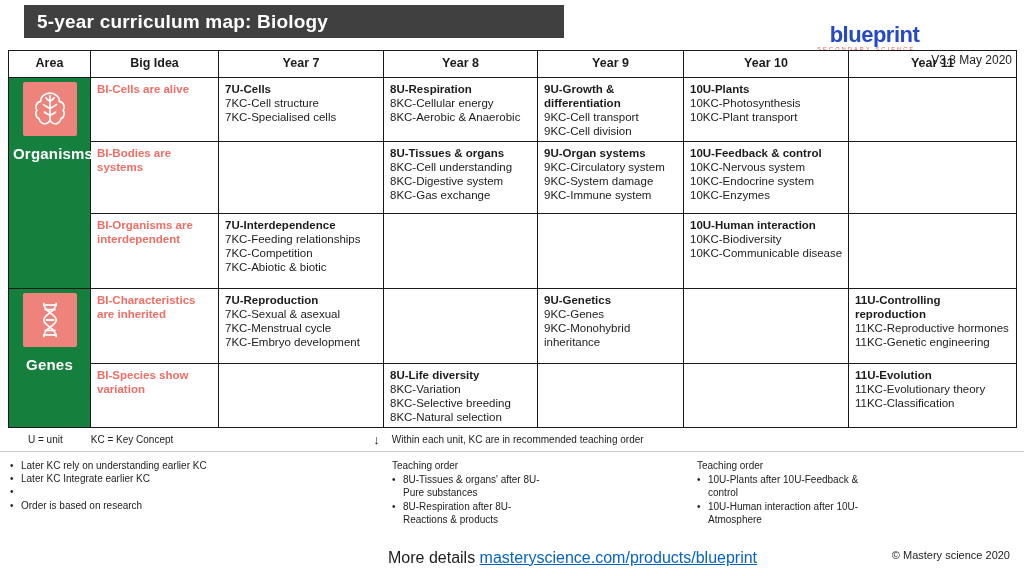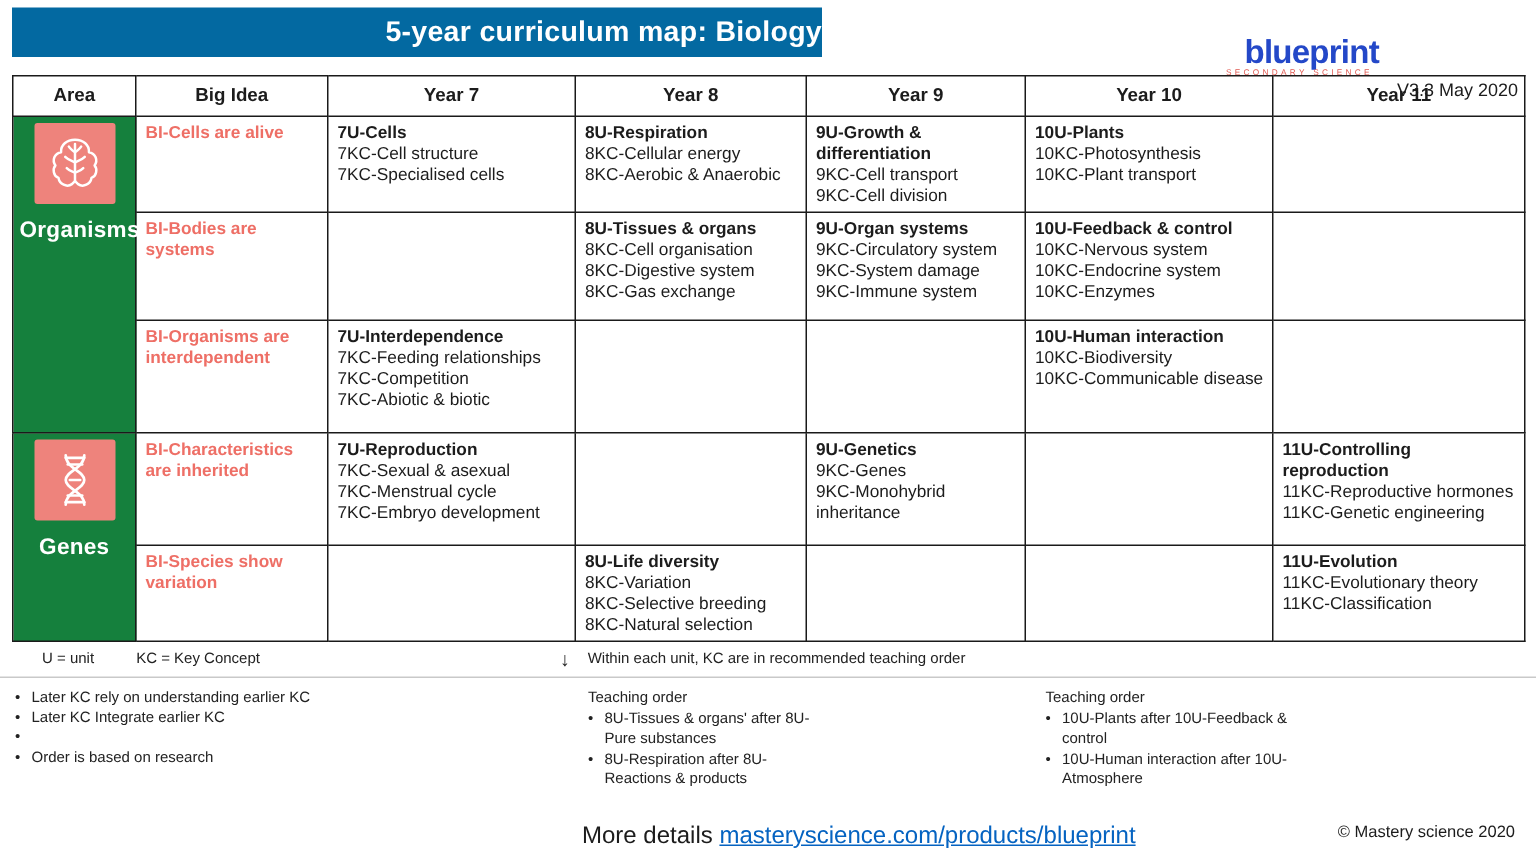--- a/index.html
+++ b/index.html
@@ -4,22 +4,22 @@
 <style>
   html,body{margin:0;padding:0;}
   body{
     width:1024px;height:576px;position:relative;overflow:hidden;
     background:#ffffff;color:#1c1c1c;
     font-family:"Liberation Sans", sans-serif;
     -webkit-font-smoothing:antialiased;
   }
   
   .title-bar{
-    position:absolute;left:8px;top:5px;width:540px;height:33px;
-    background:#0369a1;display:flex;align-items:center;justify-content:flex-end;
+    position:absolute;left:24px;top:5px;width:540px;height:33px;
+    background:#404040;display:flex;align-items:center;
   }
   .title-bar h1{
     margin:0;padding:0 0 0 13px;font-size:19px;font-weight:bold;color:#ffffff;
     letter-spacing:.2px;
   }
   .logo-block{
     position:absolute;right:12px;top:9px;display:flex;align-items:center;gap:12px;
   }
   .logo{
     display:flex;flex-direction:column;align-items:flex-end;line-height:1;
@@ -167,21 +167,21 @@
           <div class="kc-line">10KC-Photosynthesis</div>
           <div class="kc-line">10KC-Plant transport</div>
         </td>
         <td class="unit-cell"></td>
       </tr>
       <tr>
         <td class="big-idea-cell">BI-Bodies are systems</td>
         <td class="unit-cell"></td>
         <td class="unit-cell">
           <div class="unit-title">8U-Tissues &amp; organs</div>
-          <div class="kc-line">8KC-Cell organisation</div>
+          <div class="kc-line">8KC-Cell understanding</div>
           <div class="kc-line">8KC-Digestive system</div>
           <div class="kc-line">8KC-Gas exchange</div>
         </td>
         <td class="unit-cell">
           <div class="unit-title">9U-Organ systems</div>
           <div class="kc-line">9KC-Circulatory system</div>
           <div class="kc-line">9KC-System damage</div>
           <div class="kc-line">9KC-Immune system</div>
         </td>
         <td class="unit-cell">

